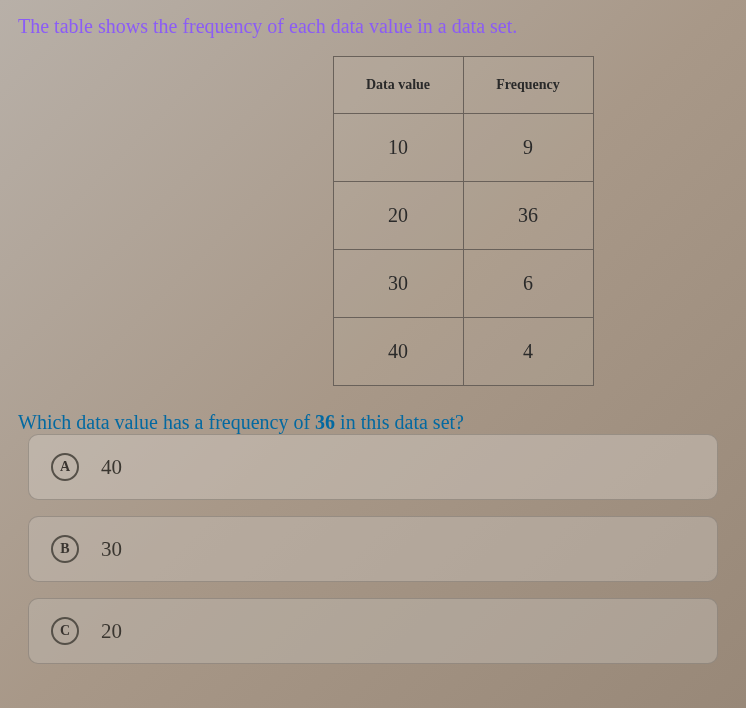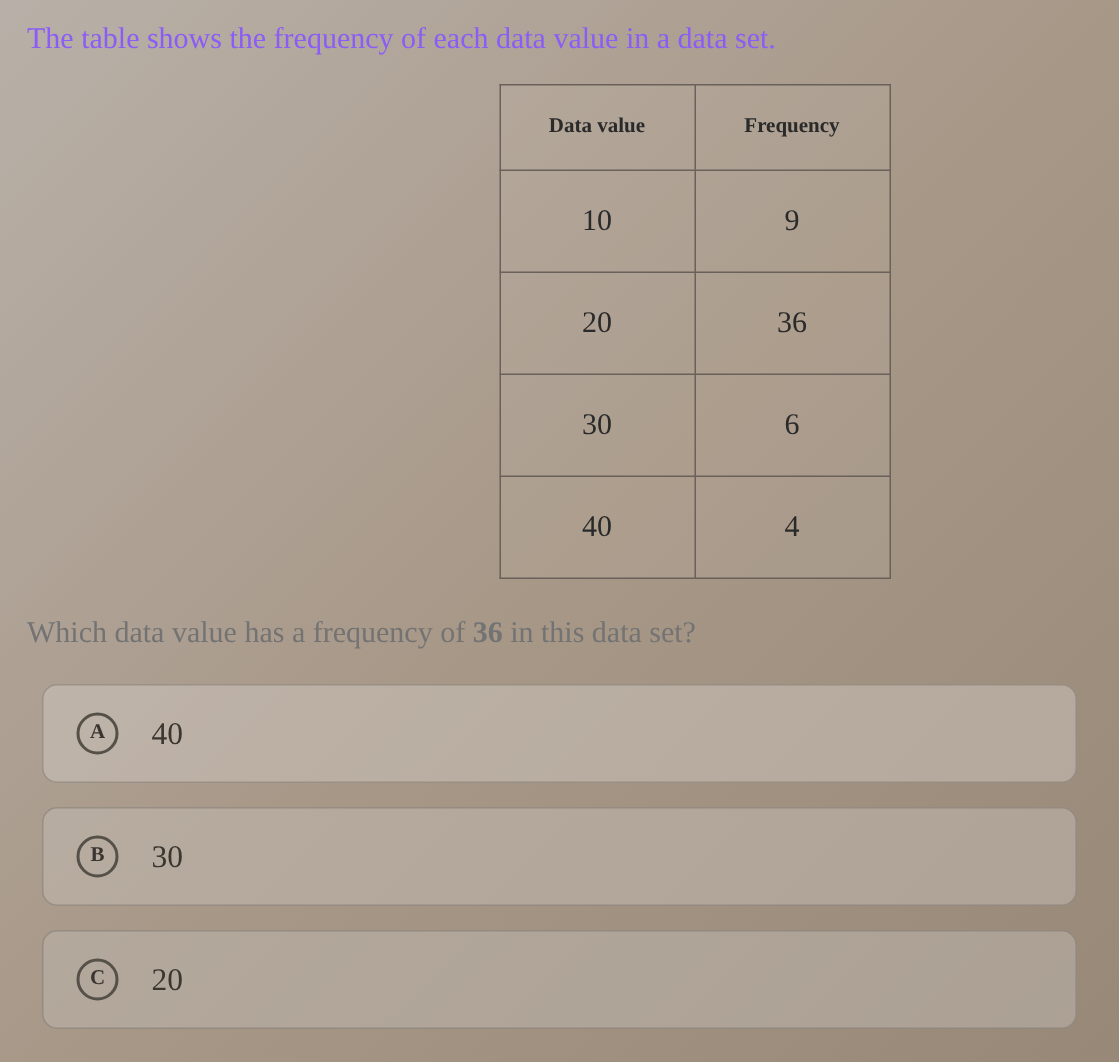--- a/index.html
+++ b/index.html
@@ -44,22 +44,21 @@
       font-weight: bold;
       font-size: 14px;
       padding: 20px 28px;
     }
     td {
       font-size: 20px;
       padding: 22px 28px;
     }
     .question-text {
       font-size: 20px;
-      color: #737373;
-      margin-bottom: 22px;
+      color: #0369a1;
       padding-left: 8px;
     }
     .question-text .bold {
       font-weight: bold;
     }
     .options {
       padding: 0 18px;
     }
     .option {
       background: rgba(210, 205, 198, 0.45);

